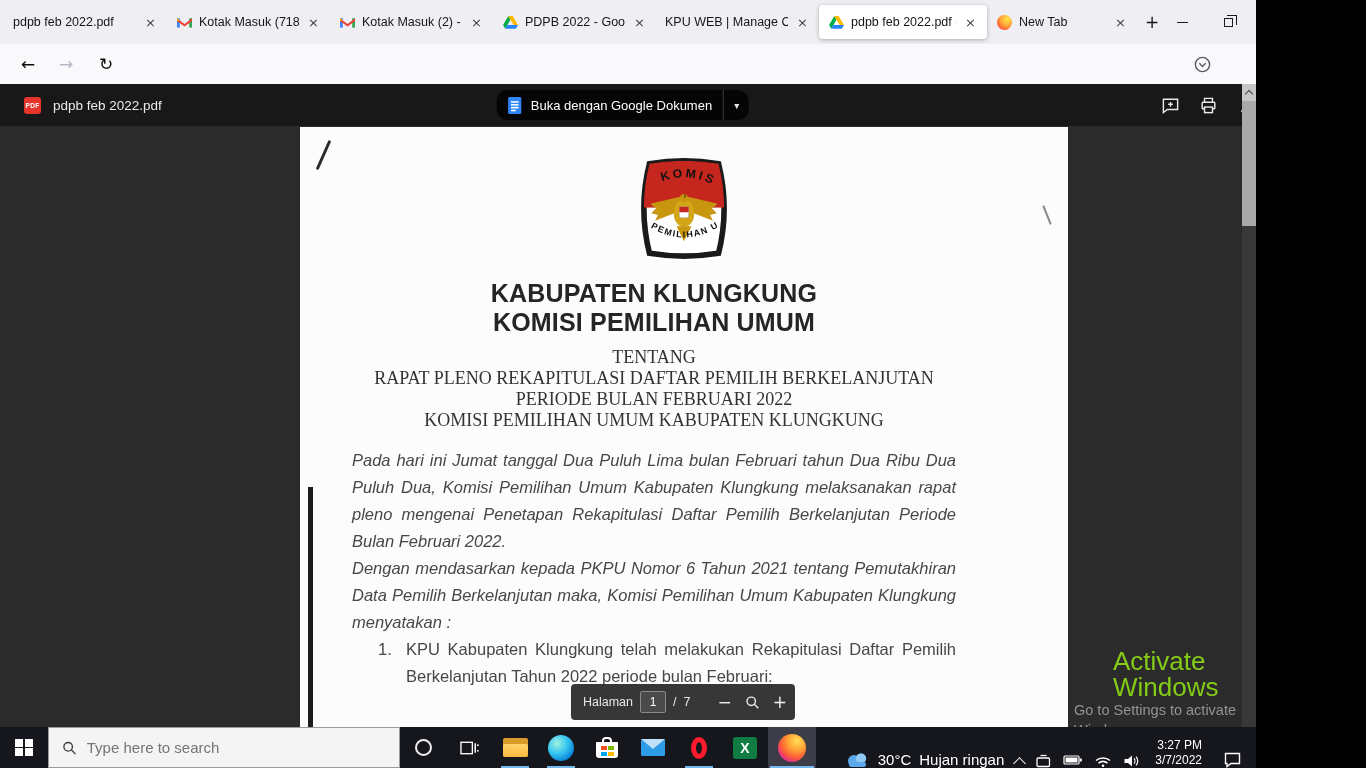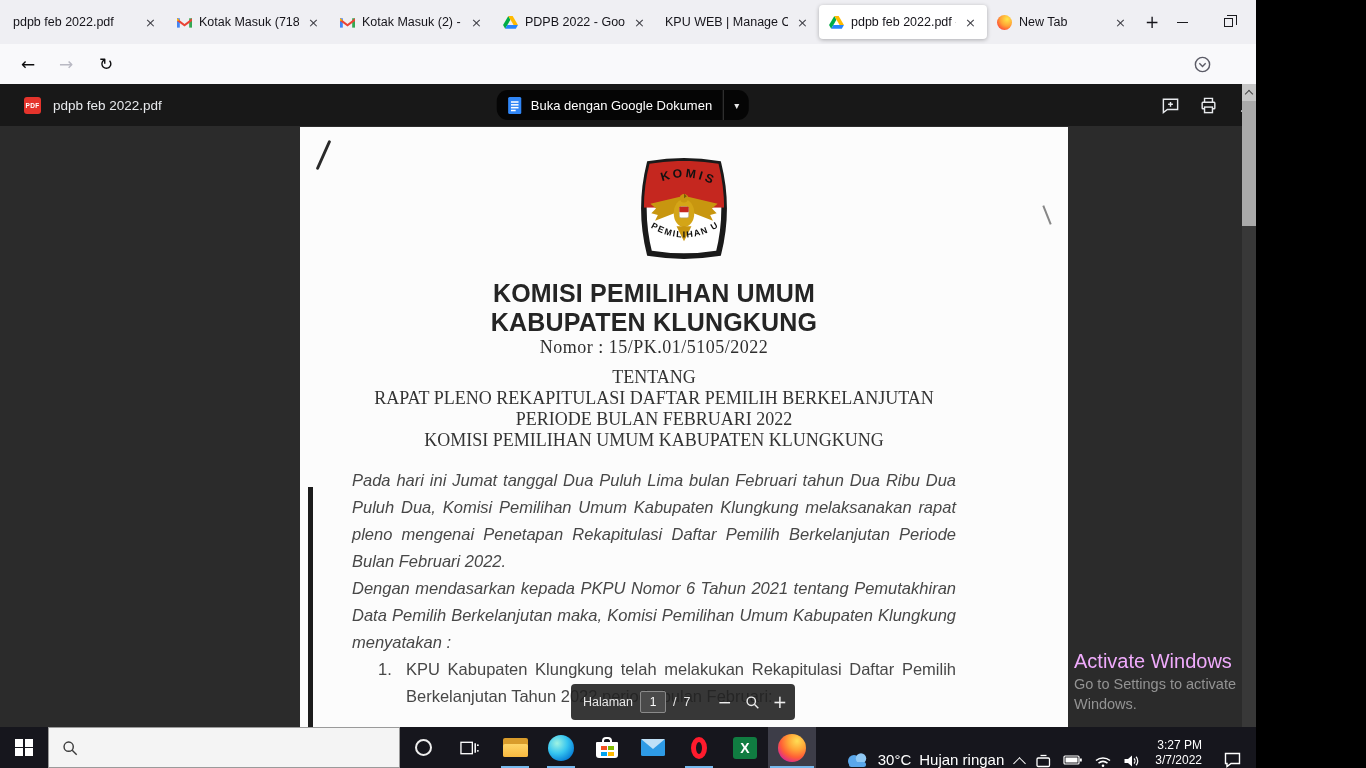--- a/index.html
+++ b/index.html
@@ -91,21 +91,21 @@
   
   .page-toolbar{position:absolute;left:571px;top:600px;width:224px;height:36px;background:rgba(33,33,33,.9);
       border-radius:4px;display:flex;align-items:center;padding:0 12px;gap:7px;color:#e8e8e8;font-size:12.5px;}
   .page-input{width:26px;height:22px;background:#4a4a4a;border:1px solid #8a8a8a;border-radius:2px;
       color:#fff;text-align:center;font-size:12px;outline:none;}
   .pt-div{width:1px;height:24px;background:#5a5a5a;margin:0 5px;}
   .pt-zbtn{font-size:17px;color:#ededed;padding:0 3px;}
 
   
   .watermark{position:absolute;left:1074px;top:564px;}
-  .wm1{font-size:20px;color:#f0abfc;line-height:26px;}
+  .wm1{font-size:26px;color:#84cc16;line-height:26px;margin-left:39px;}
   .wm2{font-size:14.5px;color:#939393;line-height:20px;}
 
   
   .scrollbar{position:absolute;right:0;top:0;bottom:0;width:14px;background:#383838;}
   .sb-btn{height:17px;background:#c6c6c6;display:flex;align-items:center;justify-content:center;}
   .sb-chev{width:6px;height:6px;border-left:1.6px solid #454545;border-top:1.6px solid #454545;
       transform:rotate(45deg);margin-top:3px;}
   .sb-thumb{position:absolute;top:17px;left:0;right:0;height:125px;background:#a9a9a9;}
 
   
@@ -307,25 +307,24 @@
               <polygon points="52,74 68,74 60,90" fill="#c8960f"></polygon>
             </g>
             <path id="arcTop" d="M28,30 Q60,13 92,30" fill="none"></path>
             <path id="arcBot" d="M19,72 Q60,100 101,72" fill="none"></path>
             <text font-family="Liberation Sans, sans-serif" font-size="13" font-weight="bold" fill="#111" letter-spacing="3"><textPath href="#arcTop" startOffset="14%">KOMISI</textPath></text>
             <text font-family="Liberation Sans, sans-serif" font-size="9.5" font-weight="bold" fill="#111" letter-spacing="1.5"><textPath href="#arcBot" startOffset="7%">PEMILIHAN UMUM</textPath></text>
           </svg>
         </div>
 
         <div class="org">
+          <div>KABUPATEN KLUNGKUNG</div>
           <div>KOMISI PEMILIHAN UMUM</div>
-          <div>KABUPATEN KLUNGKUNG</div>
-        </div>
-
-        <div class="doc-number serif">Nomor : 15/PK.01/5105/2022</div>
+        </div>
+
 
         <div class="tentang serif">
           <div>TENTANG</div>
           <div>RAPAT PLENO REKAPITULASI DAFTAR PEMILIH BERKELANJUTAN</div>
           <div>PERIODE BULAN FEBRUARI 2022</div>
           <div>KOMISI PEMILIHAN UMUM KABUPATEN KLUNGKUNG</div>
         </div>
 
         <div class="body-p">Pada hari ini Jumat tanggal Dua Puluh Lima bulan Februari tahun Dua Ribu Dua Puluh Dua, Komisi Pemilihan Umum Kabupaten Klungkung melaksanakan rapat pleno mengenai  Penetapan Rekapitulasi Daftar Pemilih Berkelanjutan Periode Bulan Februari 2022.</div>
         <div class="body-p cont">Dengan mendasarkan kepada PKPU Nomor 6 Tahun 2021 tentang Pemutakhiran Data Pemilih Berkelanjutan maka, Komisi Pemilihan Umum Kabupaten Klungkung menyatakan :</div>
@@ -414,20 +413,21 @@
           <span></span>
           <span></span>
           <span></span>
         </span>
     </div>
     <div class="tb-search">
       <svg viewBox="0 0 18 18" width="16" height="16" fill="none" stroke="#3b3b3b" stroke-width="1.6">
           <circle cx="7.5" cy="7.5" r="5.2"></circle>
           <path d="M11.5 11.5 L16.5 16.5"></path>
         </svg>
+      <input placeholder="Type here to search" style="">
     </div>
     <div class="tb-btn">
         <span class="cortana-ring"></span>
       </div>
     <div class="tb-btn">
       <svg viewBox="0 0 20 16" width="19" height="16">
           <rect x="1" y="2" width="12" height="12" fill="none" stroke="#fff" stroke-width="1.4"></rect>
           <line x1="16" y1="3" x2="16" y2="13" stroke="#fff" stroke-width="1.6"></line>
           <circle cx="18.8" cy="5" r="1" fill="#fff"></circle>
           <circle cx="18.8" cy="11" r="1" fill="#fff"></circle>

